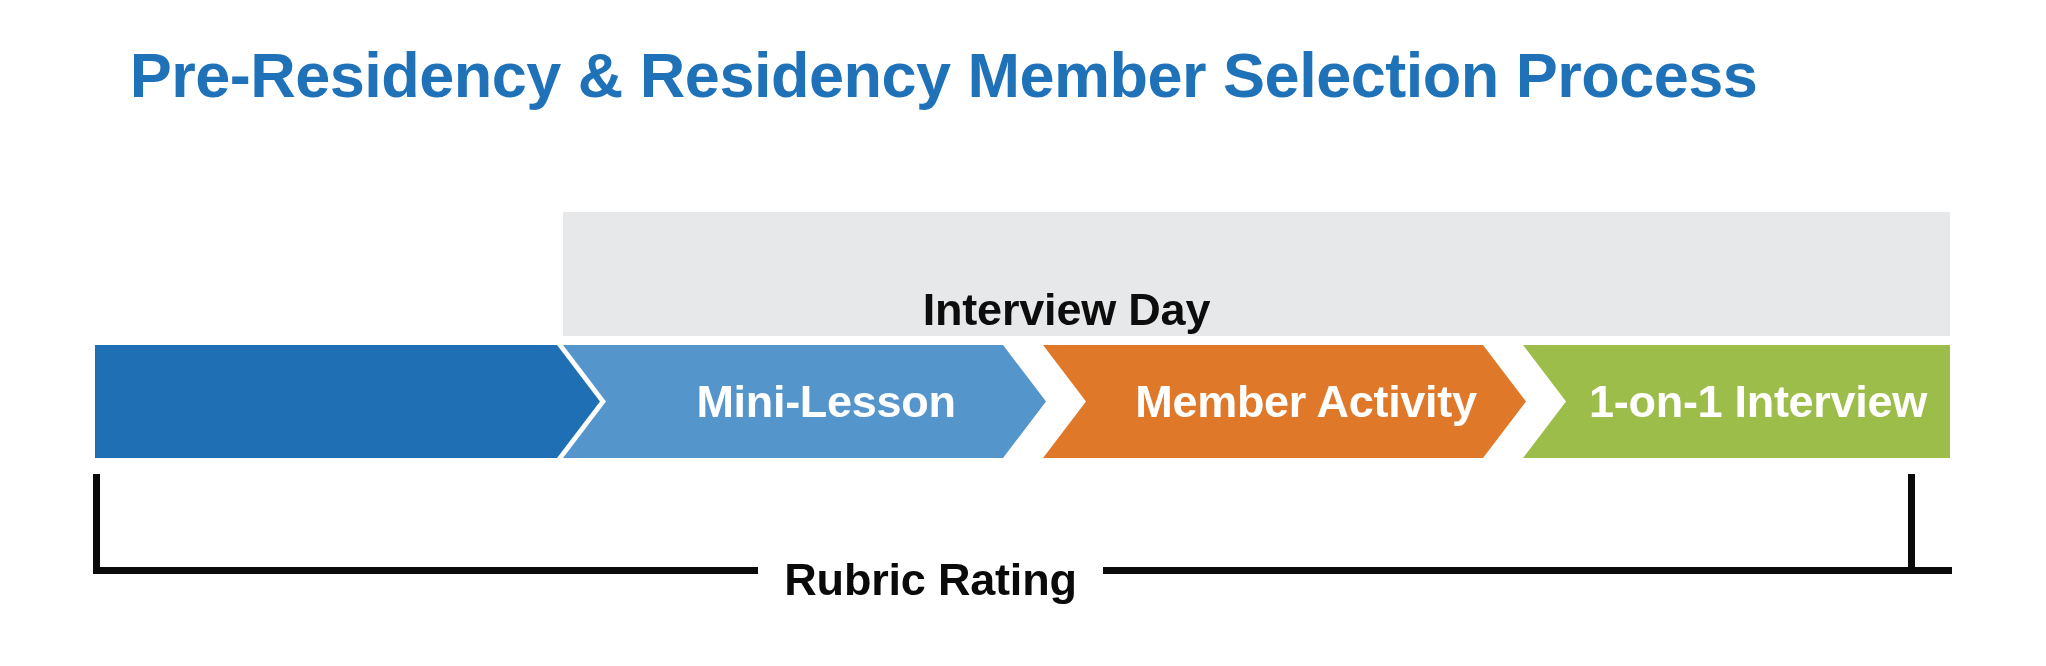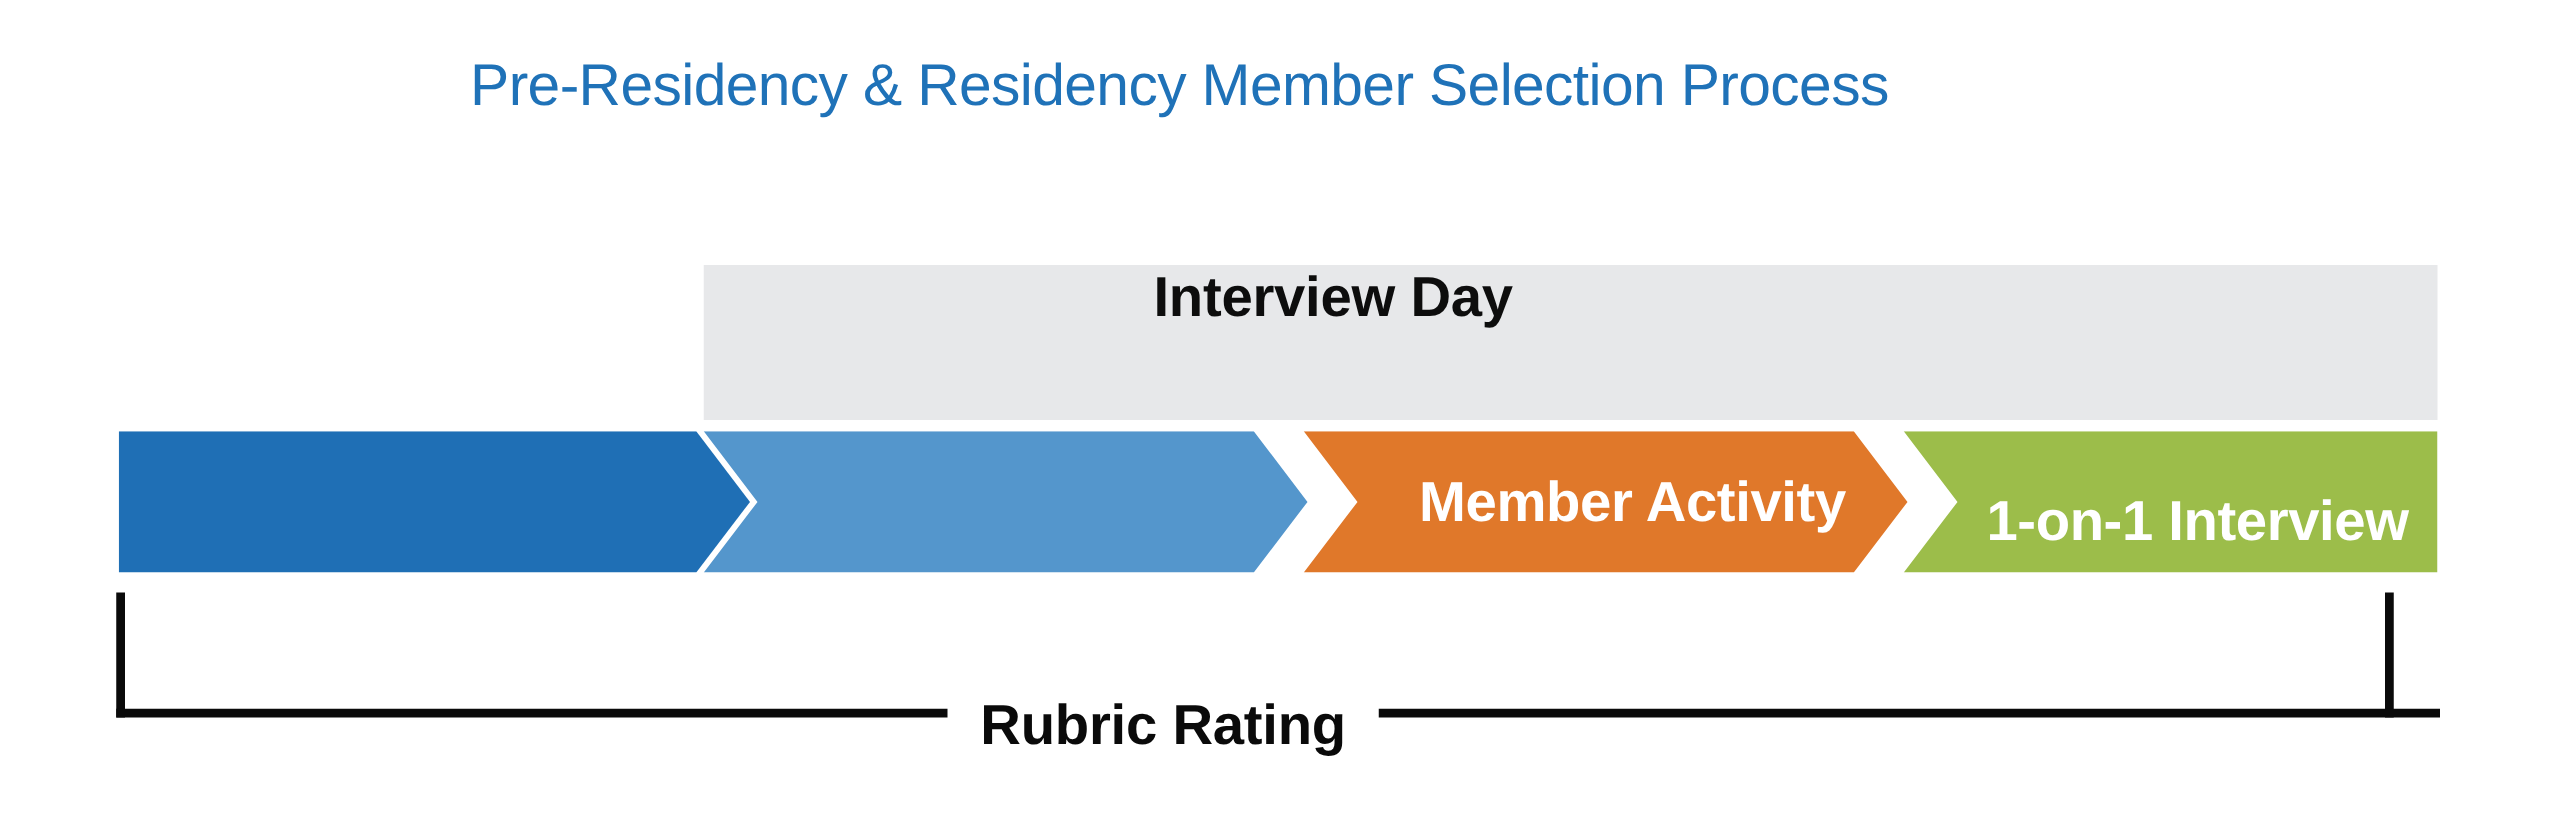--- a/index.html
+++ b/index.html
@@ -18,38 +18,38 @@
     overflow: hidden;
   }
 
   
   #diagram-title {
     position: absolute;
     left: 0;
     top: 44px;
     width: 1887px;
     text-align: center;
-    font-size: 47px;
-    font-weight: normal;
+    font-size: 63px;
+    font-weight: bold;
     letter-spacing: -0.5px;
     color: #1f72b8;
     white-space: nowrap;
     line-height: 1.0;
   }
 
   
   #interview-day-banner {
     position: absolute;
     left: 563px;
     top: 212px;
     width: 1387px;
     height: 124px;
     background: #e7e8ea;
     display: flex;
-    align-items: flex-start;
+    align-items: flex-end;
     justify-content: center;
   }
   #interview-day-label {
     font-size: 45px;
     font-weight: bold;
     color: #0d0d0d;
     letter-spacing: -0.2px;
     white-space: nowrap;
     transform: translateX(-190px);
   }
@@ -145,26 +145,29 @@
       <polygon points="0,0 462,0 505,56.5 462,113 0,113" fill="#1f6fb5"></polygon>
 
       <polygon points="468,0 908,0 951,56.5 908,113 468,113 511,56.5" fill="#5496cc"></polygon>
 
       <polygon points="948,0 1388,0 1431,56.5 1388,113 948,113 991,56.5" fill="#e0782a"></polygon>
 
       <polygon points="1428,0 1855,0 1855,113 1428,113 1471,56.5" fill="#9cbd4a"></polygon>
     </svg>
 
 
+    <div class="chevron" style="left:511px;width:440px;">
+      <span class="chevron-label">Mini-Lesson</span>
+    </div>
 
     <div class="chevron" style="left:991px;width:440px;">
       <span class="chevron-label">Member Activity</span>
     </div>
 
-    <div class="chevron" style="left:1471px;width:384px;margin-top:15px;">
+    <div class="chevron" style="left:1471px;width:384px;">
       <span class="chevron-label">1-on-1 Interview</span>
     </div>
 
   </div>
 
   <div id="rubric-bracket">
     <div id="rubric-left-tick"></div>
     <div id="rubric-right-tick"></div>
     <div id="rubric-baseline"></div>
     <div id="rubric-rating-label">

